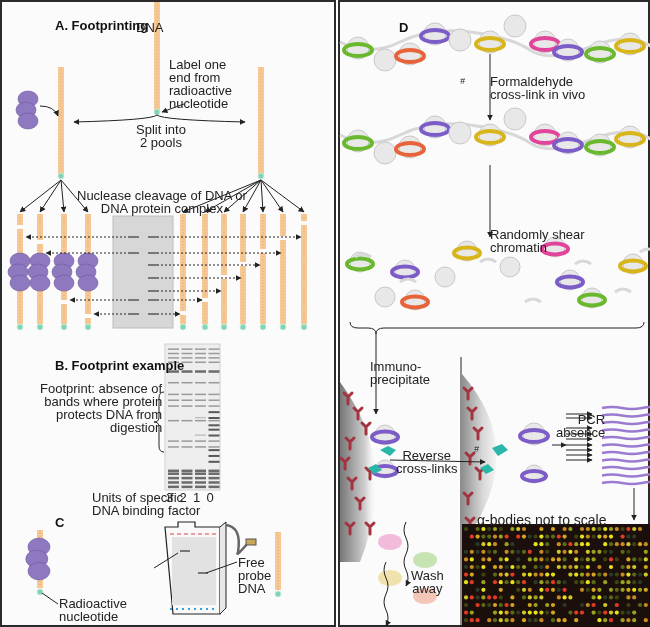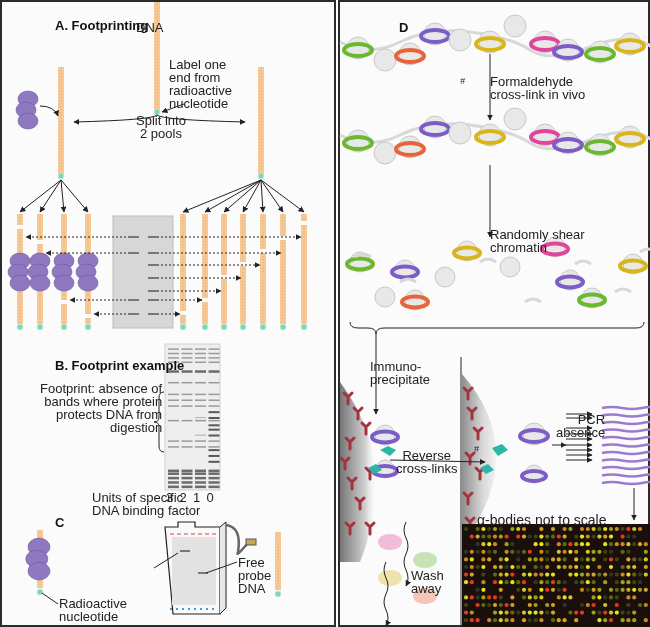--- a/index.html
+++ b/index.html
@@ -264,22 +264,24 @@
       <line x1="276" y1="530" x2="276" y2="588" stroke="#eaa86a" stroke-width="1" stroke-dasharray="1 2"></line>
       <circle cx="276" cy="592" r="3" fill="#7fd6b4" stroke="#c8e9d7" stroke-width="1"></circle>
     </svg>
 
   <div class="title" style="left:16px;top:16px;">A. Footprinting</div>
   <div class="lbl" style="left:134px;top:19px;">DNA</div>
   <div class="lbl" style="left:167px;top:56px;">Label one
 end from
 radioactive
 nucleotide</div>
-  <div class="lbl" style="left:134px;top:112px;text-align:center;">Split into
+  <div class="lbl" style="left:134px;top:121px;text-align:center;">Split into
 2 pools</div>
+  <div class="lbl" style="left:75px;top:187px;text-align:center;">Nuclease cleavage of DNA or
+DNA protein complex</div>
 
   <div class="title" style="left:16px;top:356px;">B. Footprint example</div>
   <div class="lbl right" style="left:38px;top:380px;">Footprint: absence of
 bands where protein
 protects DNA from
 digestion</div>
   <div class="lbl" style="left:90px;top:489px;">Units of specific
 DNA binding factor</div>
   <div id="lane-units" style="position:absolute;left:161px;top:489px;">
       <span class="lbl" style="left: 3px; top: 0px;">3</span>
@@ -765,16 +767,16 @@
   <div class="lbl" style="left:120px;top:73px;font-size:9px;font-style:italic;">#</div>
   <div class="lbl" style="left:150px;top:188px;margin-top:38px;">Randomly shear
 chromatin</div>
   <div class="lbl" style="left:30px;top:358px;">Immuno-
 precipitate</div>
   <div class="lbl" style="left:56px;top:447px;text-align:center;">Reverse
 cross-links</div>
   <div class="lbl" style="left:134px;top:441px;font-size:9px;font-style:italic;">#</div>
   <div class="lbl" style="left:216px;top:411px;text-align:right;">PCR
 absence</div>
-  <div class="lbl" style="left:71px;top:567px;">Wash
+  <div class="lbl" style="left:71px;top:567px;text-align:center;">Wash
 away</div>
   <div class="lbl" style="left:137px;top:512px;font-size:14px;">α-bodies not to scale</div>
 </div>
 
 </body></html>

